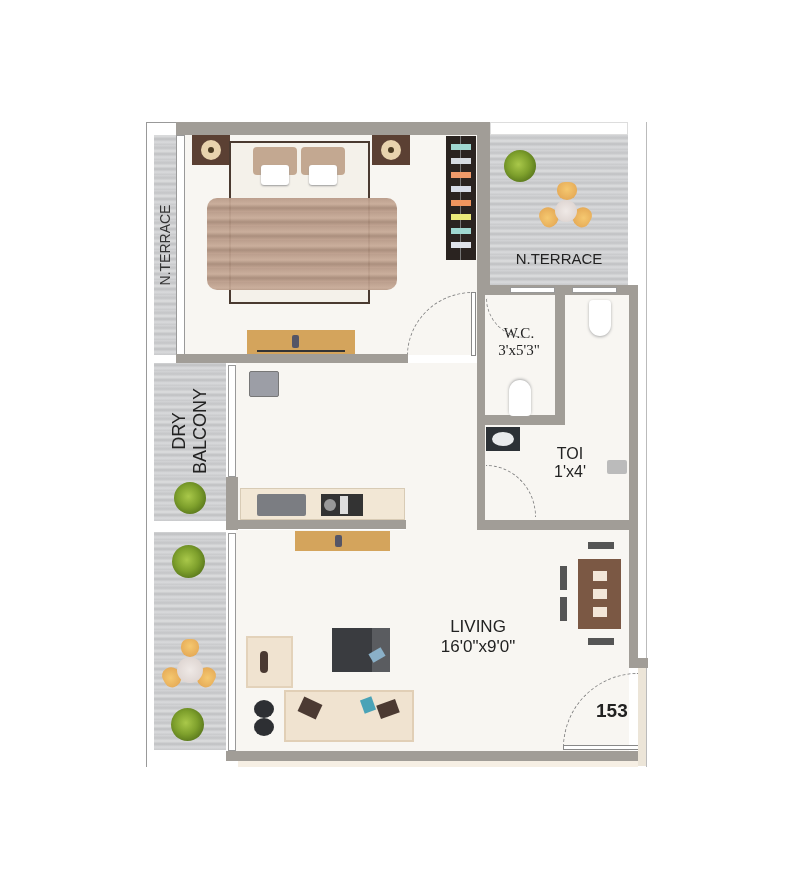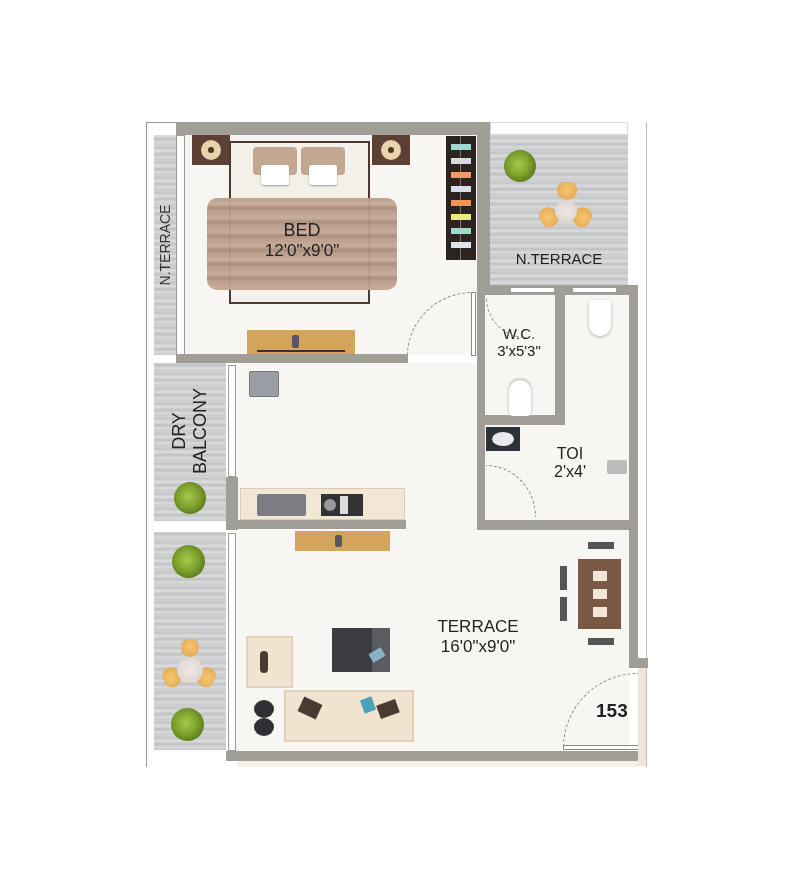--- a/index.html
+++ b/index.html
@@ -47,24 +47,20 @@
       </div>
   </div>
 
   <div class="abs" style="left:229px;top:141px;width:141px;height:163px;background:#f4f1ea;border:2px solid #4a3a30;box-sizing:border-box;">
     <div style="position:absolute;left:22px;top:4px;width:44px;height:28px;background:#c3a891;border-radius:4px;"></div>
     <div style="position:absolute;left:70px;top:4px;width:44px;height:28px;background:#c3a891;border-radius:4px;"></div>
     <div style="position:absolute;left:30px;top:22px;width:28px;height:20px;background:#fff;border-radius:3px;box-shadow:0 1px 2px #999;"></div>
     <div style="position:absolute;left:78px;top:22px;width:28px;height:20px;background:#fff;border-radius:3px;box-shadow:0 1px 2px #999;"></div>
   </div>
   <div class="abs" style="left:207px;top:198px;width:190px;height:92px;background:repeating-linear-gradient(180deg,#b89a88 0px,#c8ab98 6px,#a78a78 10px,#bfa08e 14px);border-radius:10px;opacity:.95;"></div>
-  <div class="label" style="left:207px;top:220px;width:190px;">
-    <div style="font-size:18px;">BED</div>
-    <div style="font-size:17px;">12'0"x9'0"</div>
-  </div>
 
   <div class="abs" style="left:446px;top:136px;width:30px;height:124px;background:#2a2320;">
     <div style="position:absolute;left:14px;top:0;width:1px;height:124px;background:#777;"></div>
     <div style="position:absolute;left:5px;top:8px;width:20px;height:6px;background:#9fd7d1;"></div>
     <div style="position:absolute;left:5px;top:22px;width:20px;height:6px;background:#d6dbe2;"></div>
     <div style="position:absolute;left:5px;top:36px;width:20px;height:6px;background:#f09a6a;"></div>
     <div style="position:absolute;left:5px;top:50px;width:20px;height:6px;background:#d8dde8;"></div>
     <div style="position:absolute;left:5px;top:64px;width:20px;height:6px;background:#f0955e;"></div>
     <div style="position:absolute;left:5px;top:78px;width:20px;height:6px;background:#ecea7a;"></div>
     <div style="position:absolute;left:5px;top:92px;width:20px;height:6px;background:#9fd7d1;"></div>
@@ -103,27 +99,27 @@
   <div class="abs wall" style="left:629px;top:285px;width:9px;height:240px;"></div>
   <div class="abs wall" style="left:477px;top:520px;width:161px;height:10px;"></div>
 
   <div class="abs" style="left:589px;top:300px;width:22px;height:36px;background:#fff;border-radius:4px 4px 11px 11px;box-shadow:0 1px 3px #aaa;"></div>
   <div class="abs" style="left:509px;top:380px;width:22px;height:36px;background:#fff;border-radius:11px 11px 4px 4px;box-shadow:0 -1px 3px #aaa;"></div>
   <div class="abs" style="left:486px;top:427px;width:34px;height:24px;background:#2c3136;">
     <div style="position:absolute;left:6px;top:5px;width:22px;height:14px;border-radius:50%;background:#e8eaec;"></div>
   </div>
   <div class="abs" style="left:607px;top:460px;width:20px;height:14px;background:#bbb;border-radius:2px;"></div>
 
-  <div class="label" style="left:485px;top:325px;width:68px;font-size:15px;">
+  <div class="label" style="left:485px;top:325px;width:68px;font-size:15px;font-family:Liberation Serif, serif;">
     <div>W.C.</div>
     <div>3'x5'3"</div>
   </div>
   <div class="label" style="left:530px;top:445px;width:80px;font-size:16px;">
     <div>TOI</div>
-    <div>2'x4'</div>
+    <div>1'x4'</div>
   </div>
   <div class="abs door-arc" style="left:486px;top:298px;width:40px;height:40px;transform:scaleY(-1);"></div>
   <div class="abs door-arc" style="left:486px;top:465px;width:50px;height:52px;transform:scaleX(-1);"></div>
 
   <div class="abs tiles" style="left:154px;top:363px;width:72px;height:158px;"></div>
   <div class="abs" style="left:154px;top:363px;width:72px;height:158px;">
     <div style="position:absolute;left:50%;top:43%;transform:translate(-50%,-50%) rotate(-90deg);text-align:center;font-size:18px;color:#222;line-height:1.15;white-space:nowrap;">
       <div>DRY</div>
       <div>BALCONY</div>
     </div>
@@ -183,21 +179,21 @@
     <div style="position:absolute;left:15px;top:12px;width:14px;height:10px;background:#f2e6d8;"></div>
     <div style="position:absolute;left:15px;top:30px;width:14px;height:10px;background:#f2e6d8;"></div>
     <div style="position:absolute;left:15px;top:48px;width:14px;height:10px;background:#f2e6d8;"></div>
   </div>
   <div class="abs" style="left:588px;top:542px;width:26px;height:7px;background:#555;"></div>
   <div class="abs" style="left:588px;top:638px;width:26px;height:7px;background:#555;"></div>
   <div class="abs" style="left:560px;top:566px;width:7px;height:24px;background:#555;"></div>
   <div class="abs" style="left:560px;top:597px;width:7px;height:24px;background:#555;"></div>
 
   <div class="label" style="left:418px;top:617px;width:120px;">
-    <div>TERRACE</div>
+    <div>LIVING</div>
     <div>16'0"x9'0"</div>
   </div>
 
   <div class="abs door-arc" style="left:563px;top:673px;width:75px;height:75px;"></div>
   <div class="abs" style="left:563px;top:745px;width:75px;height:3px;background:#fff;border:1px solid #888;"></div>
   <div class="abs" style="left:596px;top:700px;font-size:19px;font-weight:bold;color:#222;">153</div>
   <div class="abs" style="left:638px;top:668px;width:8px;height:98px;background:#ece5d8;"></div>
   <div class="abs" style="left:238px;top:761px;width:400px;height:6px;background:#f6efe4;"></div>
 </div>
 

